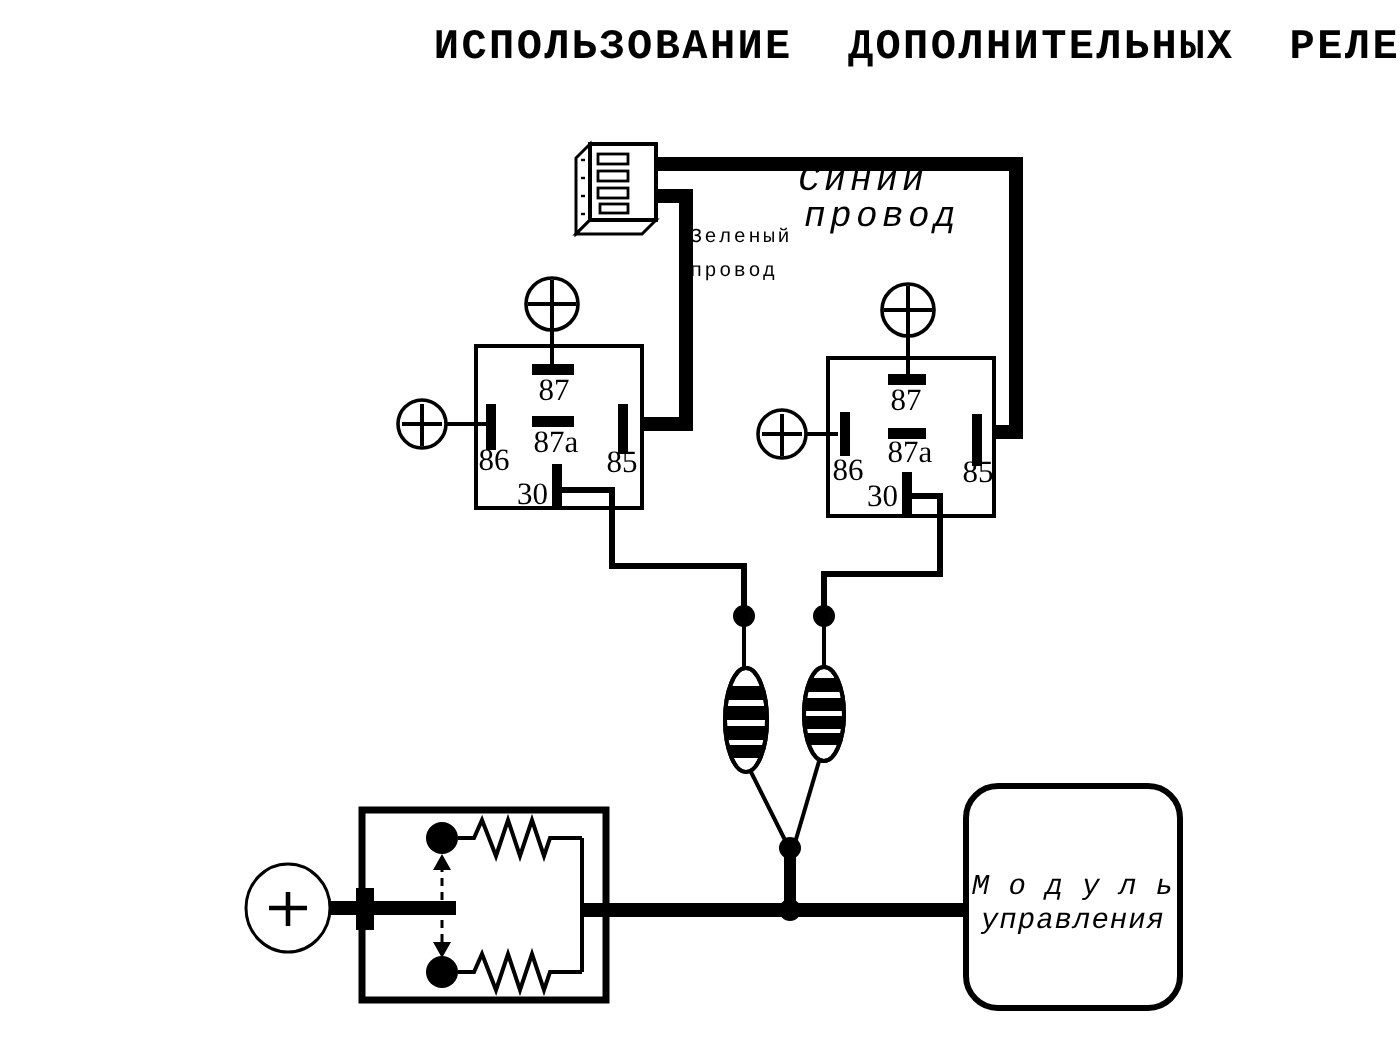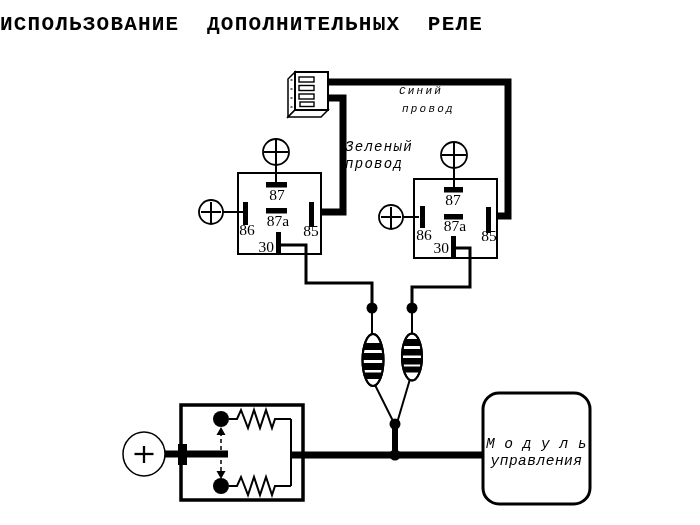--- a/index.html
+++ b/index.html
@@ -1,28 +1,28 @@
 <!DOCTYPE html>
 <html><head>
 <meta charset="utf-8">
 <style>
   html,body{margin:0;padding:0;background:#ffffff;}
   #stage{position:relative;width:700px;height:525px;background:#ffffff;overflow:hidden;
          font-family:"Liberation Mono","DejaVu Sans Mono",monospace;color:#000;}
   #artwork{position:absolute;left:0;top:0;}
   .txt{position:absolute;white-space:pre;color:#000;}
-  #title{left:0;top:13px;width:700px;text-align:left;
+  #title{left:0;top:13px;width:700px;text-align:right;
          font-size:21px;font-weight:bold;letter-spacing:1.2px;line-height:24px;}
   #connector-note{left:124px;top:63px;font-style:italic;font-size:15px;
                   letter-spacing:2.2px;line-height:18.5px;}
-  #blue-wire-label{left:399px;top:83px;font-style:italic;font-size:11px;
+  #blue-wire-label{left:399px;top:83px;font-style:italic;font-size:18px;
                    letter-spacing:2.2px;line-height:17.5px;}
   #blue-wire-label .l2{padding-left:3px;}
-  #green-wire-label{left:345px;top:111px;font-style:italic;font-size:14px;
-                    letter-spacing:1.3px;line-height:17px;margin-top:28px;}
+  #green-wire-label{left:345px;top:111px;font-size:10px;
+                    letter-spacing:1.3px;line-height:17px;}
   #module-label{left:484px;top:436px;width:105px;text-align:center;font-style:italic;
                 font-size:14.5px;letter-spacing:0.5px;line-height:17px;}
   svg text{font-family:"Liberation Serif","DejaVu Serif",serif;font-size:15.5px;fill:#000;}
 </style>
 </head>
 <body>
 
 <div id="stage">
 
   <svg id="artwork" width="700" height="525" viewBox="0 0 700 525">

